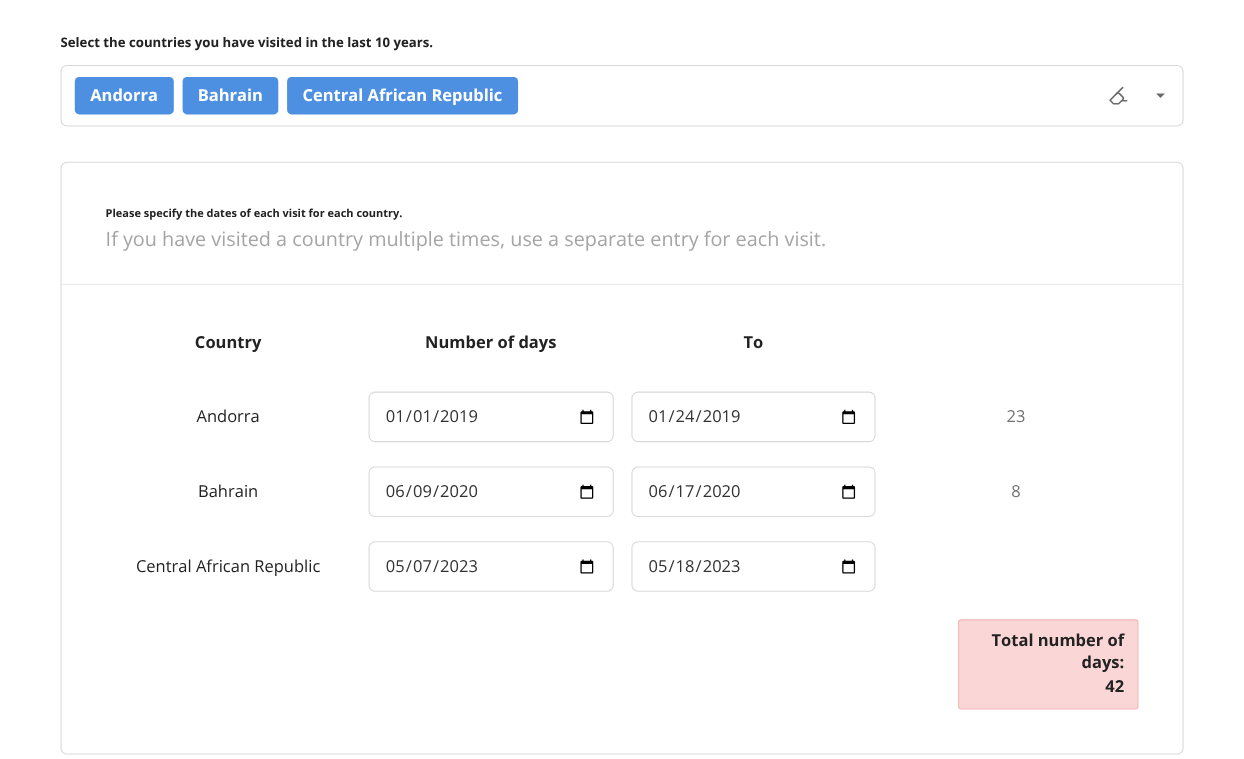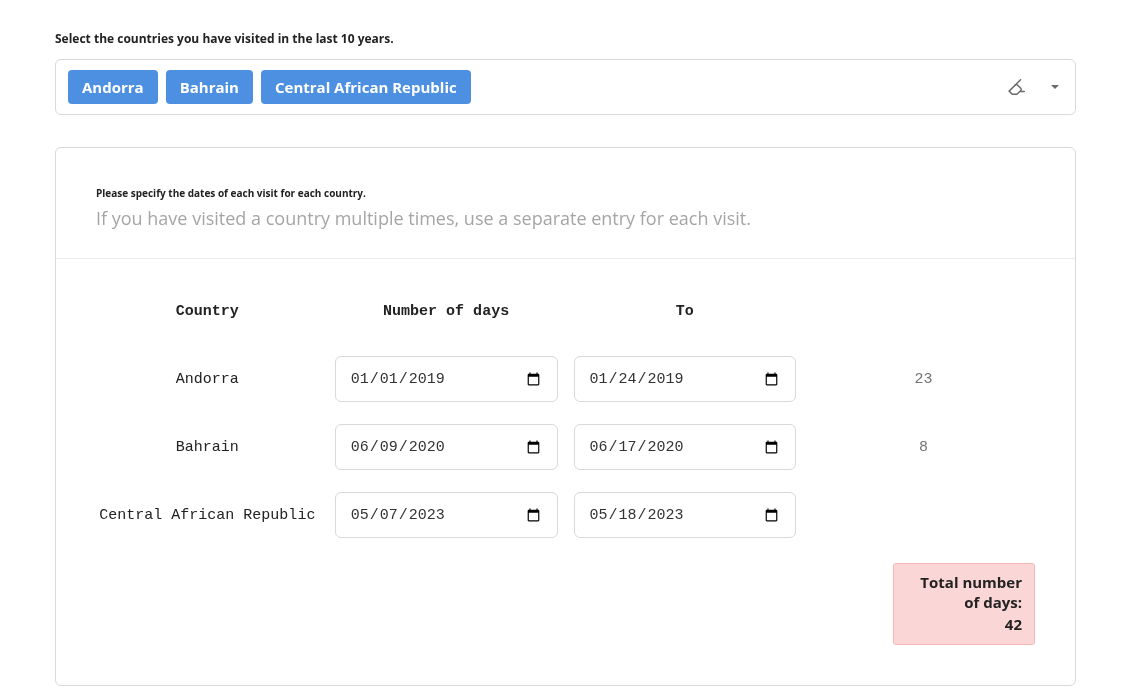--- a/index.html
+++ b/index.html
@@ -83,40 +83,40 @@
       grid-template-columns: 1fr 1fr 1fr 1fr;
       align-items: center;
       column-gap: 16px;
       min-height: 60px;
     }
     .head-row .cell {
       font-weight: 700;
       color: #222;
       font-size: 15px;
     }
-    .cell { text-align: center; font-size: 15px; font-family: Liberation Mono, monospace; }
+    .cell { text-align: center; font-size: 15px; }
     .value-cell { color: #737373; }
     .cell input[type="date"] {
       width: 100%;
       height: 46px;
       border: 1px solid #d9d9d9;
       border-radius: 6px;
       padding: 0 14px;
       font-size: 15px;
       font-family: inherit;
       color: #333;
       background: #fff;
     }
     .data-row { margin-top: 8px; }
     .data-row .cell:first-child { color: #222; }
 
     .total-box {
       margin-top: 18px;
       margin-left: auto;
-      width: 142px;
+      width: 164px;
       background: #fbd6d6;
       border: 1px solid #f3b7b7;
       border-radius: 3px;
       padding: 8px 12px 10px 12px;
       text-align: right;
       color: #222;
       font-size: 15px;
     }
     .total-box .label { font-weight: 700; }
     .total-box .value { font-weight: 700; margin-top: 2px; }

